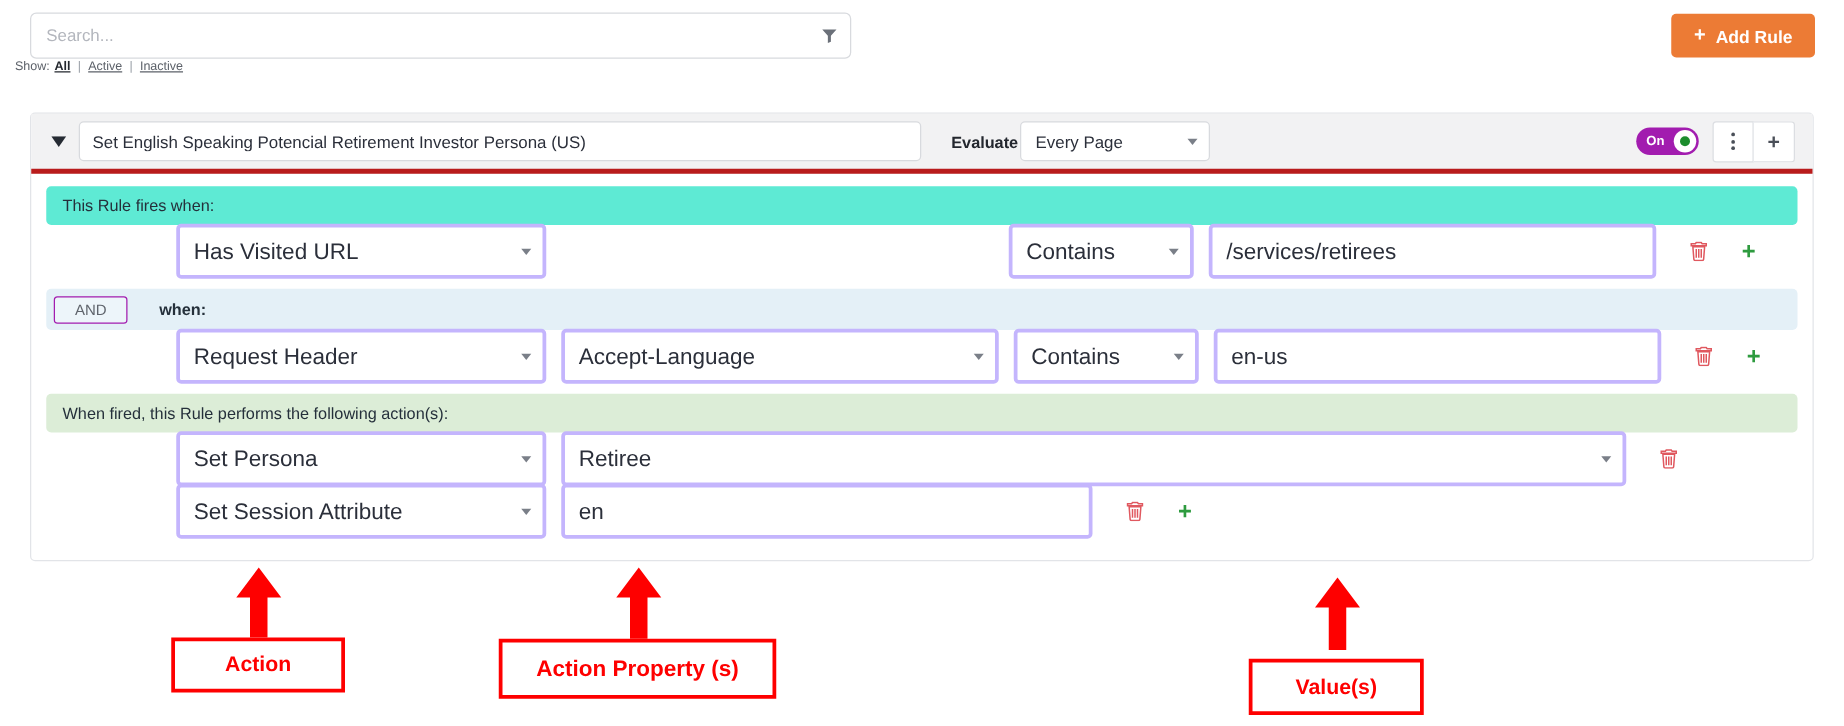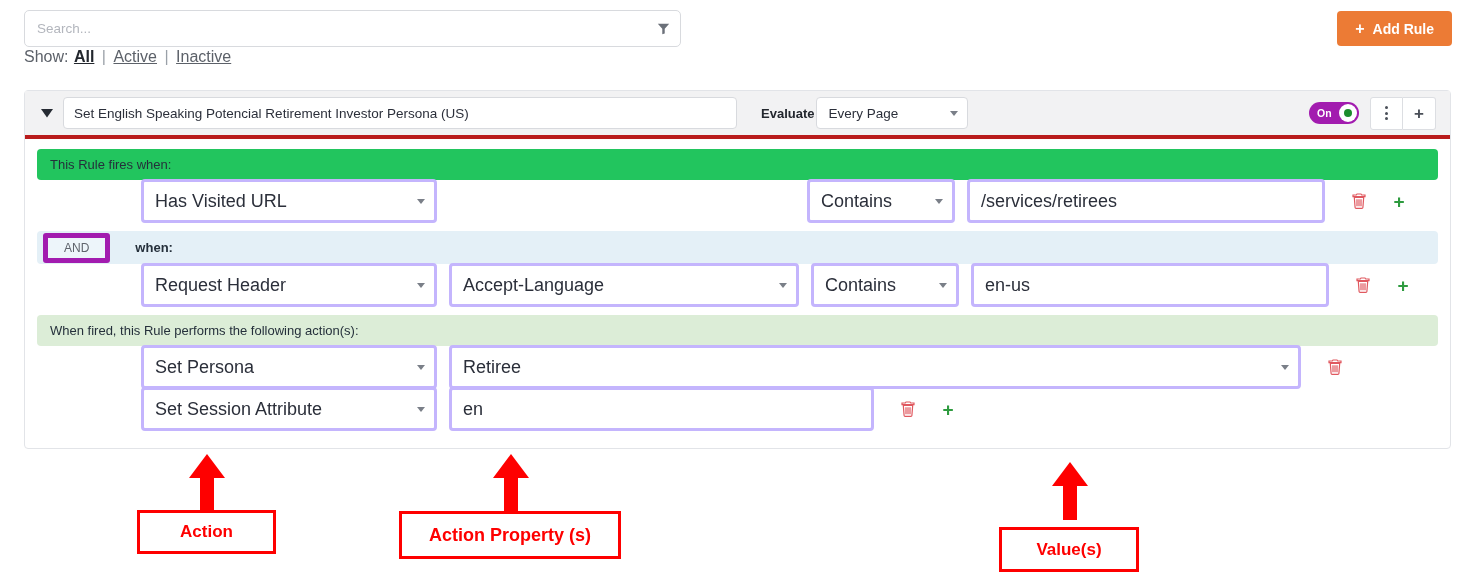--- a/index.html
+++ b/index.html
@@ -49,22 +49,22 @@
   .filter-icon {
     width: 34px;
     height: 100%;
     display: flex;
     align-items: center;
     justify-content: center;
     color: #6b7079;
   }
   .show-row {
     position: absolute;
-    left: 24px; top: 48px;
-    font-size: 16px;
+    left: 12px; top: 48px;
+    font-size: 10px;
     color: #5c6169;
     white-space: nowrap;
   }
   .show-row .lbl { color: #5c6169; }
   .show-row a {
     color: #5c6169;
     text-decoration: underline;
     margin: 0 1px;
   }
   .show-row a.current { font-weight: bold; color: #23272e; }
@@ -229,31 +229,31 @@
   .band {
     height: 31px;
     border-radius: 4px;
     display: flex;
     align-items: center;
     padding: 0 13px;
     font-size: 13px;
     color: #25303b;
     box-sizing: border-box;
   }
-  .band-condition { background: #22c55e; }
+  .band-condition { background: #5eead4; }
   .band-action { background: #dcedd7; margin-top: 9px; }
 
   .band-and {
     background: #e4f0f7;
     height: 33px;
     margin-top: 9px;
     padding-left: 6px;
   }
   .and-chip {
-    border: 5px solid #a21caf;
+    border: 1px solid #a21caf;
     border-radius: 3px;
     background: #edf5fa;
     font-size: 12px;
     color: #5f646c;
     padding: 3px 16px;
     margin-right: 25px;
     cursor: pointer;
   }
   .and-when { font-size: 13px; color: #25303b; font-weight: bold; }
 

